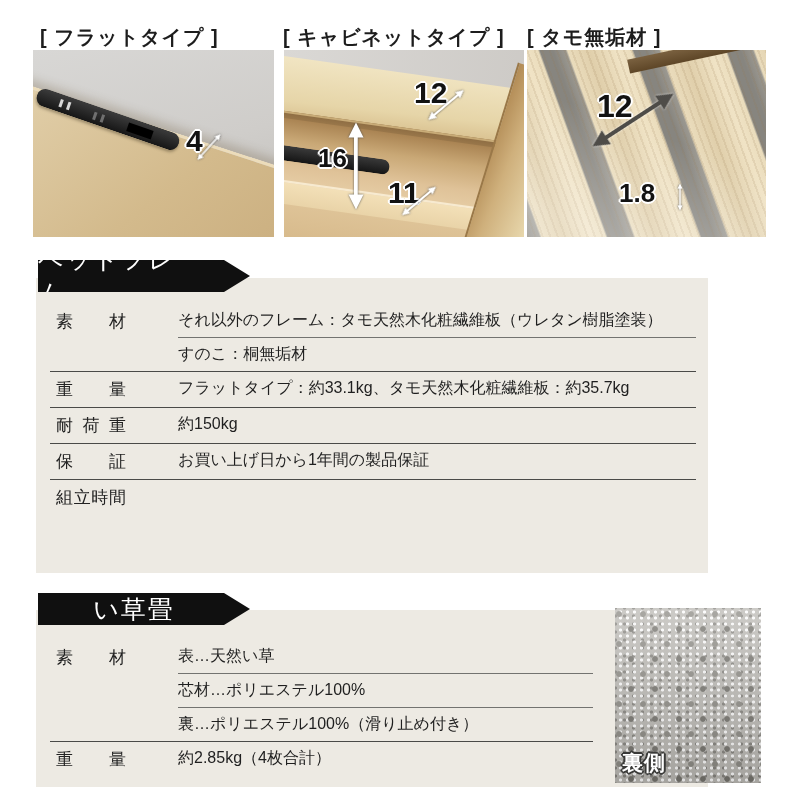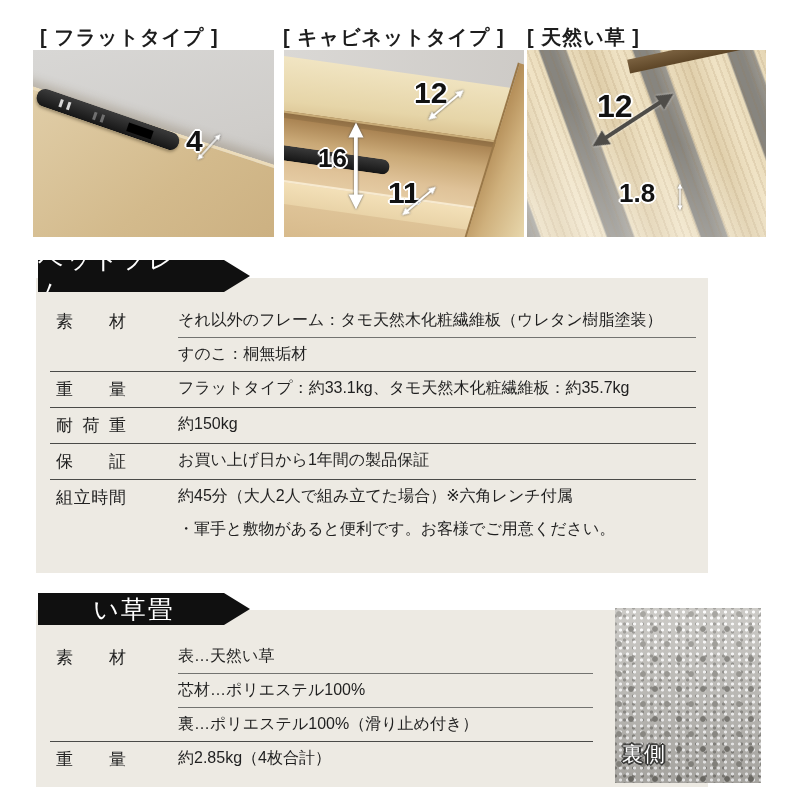--- a/index.html
+++ b/index.html
@@ -96,31 +96,31 @@
   .tatami-back{position:absolute;left:615px;top:608px;width:146px;height:175px;overflow:hidden;
     background-color:#bcbab5;
     background-image:
       linear-gradient(180deg,rgba(255,255,255,.25),rgba(0,0,0,.12)),
       radial-gradient(circle,#76746e 2.4px,rgba(0,0,0,0) 3.4px),
       radial-gradient(circle,#8d8b85 2.4px,rgba(0,0,0,0) 3.4px),
       radial-gradient(circle,rgba(255,255,255,.95) 1.1px,rgba(0,0,0,0) 2px),
       radial-gradient(circle,rgba(90,88,82,.55) 1.1px,rgba(0,0,0,0) 2px);
     background-size:100% 100%,24px 30px,24px 30px,7px 6px,9px 8px;
     background-position:0 0,4px 6px,16px 21px,2px 1px,5px 4px}
-  .tatami-caption{position:absolute;left:7px;bottom:15px;font-size:21px;font-weight:normal;color:#fff;letter-spacing:1px;
+  .tatami-caption{position:absolute;left:7px;bottom:6px;font-size:21px;font-weight:bold;color:#fff;letter-spacing:1px;
     text-shadow:-2px 0 0 #3a3a38,2px 0 0 #3a3a38,0 -2px 0 #3a3a38,0 2px 0 #3a3a38,-1px -1px 0 #3a3a38,1px 1px 0 #3a3a38,-1px 1px 0 #3a3a38,1px -1px 0 #3a3a38}
 </style>
 </head>
 <body>
 
 <div id="page">
 
   <div class="fig-label" style="left:40px">[ フラットタイプ ]</div>
   <div class="fig-label" style="left:283px">[ キャビネットタイプ ]</div>
-  <div class="fig-label" style="left:527px">[ 天然い草 ]</div>
+  <div class="fig-label" style="left:527px">[ タモ無垢材 ]</div>
 
   <div class="photo" style="left:33px;width:241px">
     <div class="layer p1-wall"></div>
     <div class="layer p1-board"></div>
     <div class="layer p1-outlet"></div>
     <div class="dim-num" style="left:153px;top:76px;font-size:30px">4</div>
     <svg class="dim-arrow aw" style="left:158px;top:88px;width:36px;height:18px;transform:rotate(-48deg)" viewBox="0 0 120 24">
       <path d="M16 9.5 H104 V14.5 H16 Z"></path>
         <path d="M2 12 L22 2 L22 22 Z"></path>
         <path d="M118 12 L98 2 L98 22 Z"></path>
@@ -196,24 +196,20 @@
           </div>
       </div>
       <div class="group">
         <div class="lbl">保証</div>
         <div class="vals">
             <div class="vline">お買い上げ日から1年間の製品保証</div>
           </div>
       </div>
       <div class="group last">
         <div class="lbl">組立時間</div>
-        <div class="vals plain">
-          <div class="vline">約45分（大人2人で組み立てた場合）※六角レンチ付属</div>
-          <div class="vline">・軍手と敷物があると便利です。お客様でご用意ください。</div>
-        </div>
       </div>
     </div>
   </div>
   <div class="banner" style="top:260px">
     <span>ベッドフレーム</span>
   </div>
 
   <div class="panel" style="top:610px;height:177px">
     <div class="spec-table narrow" style="margin-top:30px">
       <div class="group">

